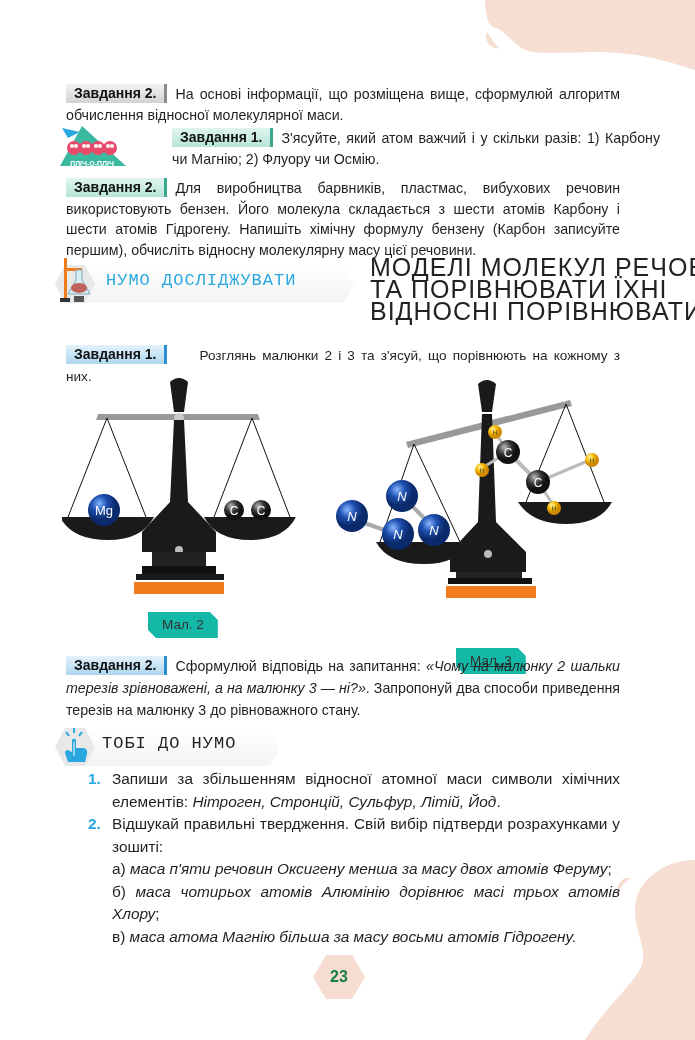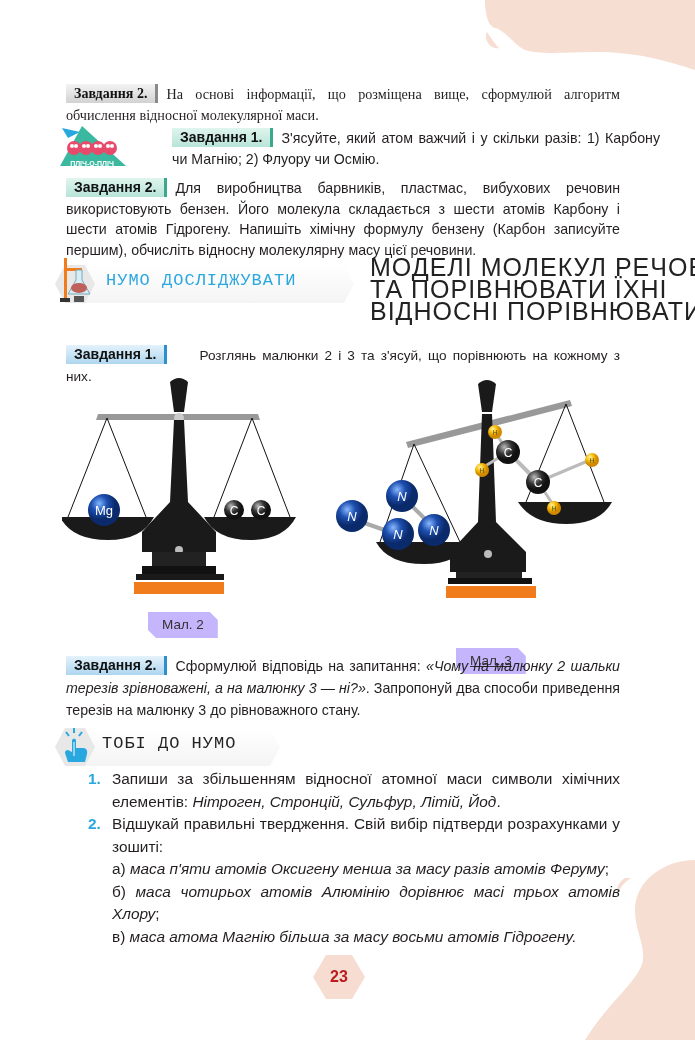--- a/index.html
+++ b/index.html
@@ -34,51 +34,51 @@
     clip-path: polygon(25% 0, 75% 0, 100% 50%, 75% 100%, 25% 100%, 0 50%);
   }
   .banner-text { position: absolute; font-size: 17px; letter-spacing: 1px; font-family: Liberation Mono, monospace; }
 
   .side-title { position: absolute; left: 370px; top: 256px; font-size: 25px; line-height: 22px; letter-spacing: 1px; color: #222; }
   .side-title div { white-space: nowrap; }
 
   .figure { position: absolute; }
   .fig-caption {
     position: absolute; height: 26px; line-height: 26px; padding: 0 14px;
-    background: #c4b5fd; font-size: 13.5px; color: #333;
+    background: #14b8a6; font-size: 13.5px; color: #333;
     clip-path: polygon(0 0, calc(100% - 8px) 0, 100% 8px, 100% 100%, 8px 100%, 0 calc(100% - 8px));
   }
 
   .list { position: absolute; left: 88px; top: 768px; width: 532px; font-size: 15.4px; line-height: 22.5px; }
   .list-item { position: relative; padding-left: 24px; text-align: justify; }
   .list-num { position: absolute; left: 0; top: 0; color: #29a7df; font-weight: bold; }
   .sub { text-align: justify; }
   .it { font-style: italic; }
 
   .page-num {
     position: absolute; left: 313px; top: 955px; width: 52px; height: 44px;
     background: #f7dcd2;
     clip-path: polygon(25% 0, 75% 0, 100% 50%, 75% 100%, 25% 100%, 0 50%);
     display: flex; align-items: center; justify-content: center;
-    font-weight: bold; font-size: 16px; color: #b91c1c; text-align: right;
+    font-weight: bold; font-size: 16px; color: #15803d; text-align: right;
   }
 </style>
 </head>
 <body>
 
 <svg class="blob-top" viewBox="0 0 210 75">
   <path d="M0,0 L210,0 L210,70 C180,60 150,52 110,52 C80,52 55,55 40,50 C30,46 20,30 10,28 C2,26 0,10 0,0 Z" fill="#f6ded2"></path>
   <path d="M2,32 C-2,40 6,50 14,48 C10,44 6,38 2,32 Z" fill="#f6ded2"></path>
 </svg>
 <svg class="blob-bottom" viewBox="0 0 110 200">
   <path d="M110,20 C80,20 50,40 50,70 C50,90 60,105 58,120 C55,140 25,160 0,200 L110,200 Z" fill="#f6ded2"></path>
   <path d="M40,38 C34,42 30,48 34,52 C36,46 40,42 46,38 Z" fill="#f6ded2"></path>
 </svg>
 
-<div class="para" style="top:84px;font-family:Liberation Serif, serif;">
+<div class="para" style="top:84px;">
   <span class="task-badge grey">Завдання 2.</span><span>На основі інформації, що розміщена вище, сформулюй алгоритм обчислення відносної молекулярної маси.</span>
 </div>
 
 <svg class="pliach-icon" viewBox="0 0 70 44">
   <polygon points="4,2 22,6 10,12" fill="#29a7df"></polygon>
   <polygon points="24,0 68,40 2,40" fill="#3bb8a0"></polygon>
   <circle cx="16" cy="22" r="7" fill="#e84a6b"></circle>
     <circle cx="28" cy="22" r="7" fill="#e84a6b"></circle>
   <circle cx="40" cy="22" r="7" fill="#e84a6b"></circle>
     <circle cx="52" cy="22" r="7" fill="#e84a6b"></circle>
@@ -238,19 +238,19 @@
   <path d="M12,16 L12,30" stroke="#fff" stroke-width="1"></path>
 </svg>
 <div class="banner-text" style="left:102px; top:734px; color:#222;">ТОБІ ДО НУМО</div>
 
 <div class="list">
   <div class="list-item">
     <span class="list-num">1.</span><span>Запиши за збільшенням відносної атомної маси символи хімічних елементів: </span><span class="it">Нітроген, Стронцій, Сульфур, Літій, Йод</span><span>.</span>
   </div>
   <div class="list-item">
     <span class="list-num">2.</span><span>Відшукай правильні твердження. Свій вибір підтверди розрахунками у зошиті:</span>
-    <div class="sub"><span>а) </span><span class="it">маса п'яти атомів Оксигену менша за масу разів атомів Феруму</span><span>;</span></div>
+    <div class="sub"><span>а) </span><span class="it">маса п'яти речовин Оксигену менша за масу двох атомів Феруму</span><span>;</span></div>
     <div class="sub"><span>б) </span><span class="it">маса чотирьох атомів Алюмінію дорівнює масі трьох атомів Хлору</span><span>;</span></div>
     <div class="sub"><span>в) </span><span class="it">маса атома Магнію більша за масу восьми атомів Гідрогену.</span><span></span></div>
   </div>
 </div>
 
 <div class="page-num">23</div>
 
 </body></html>

